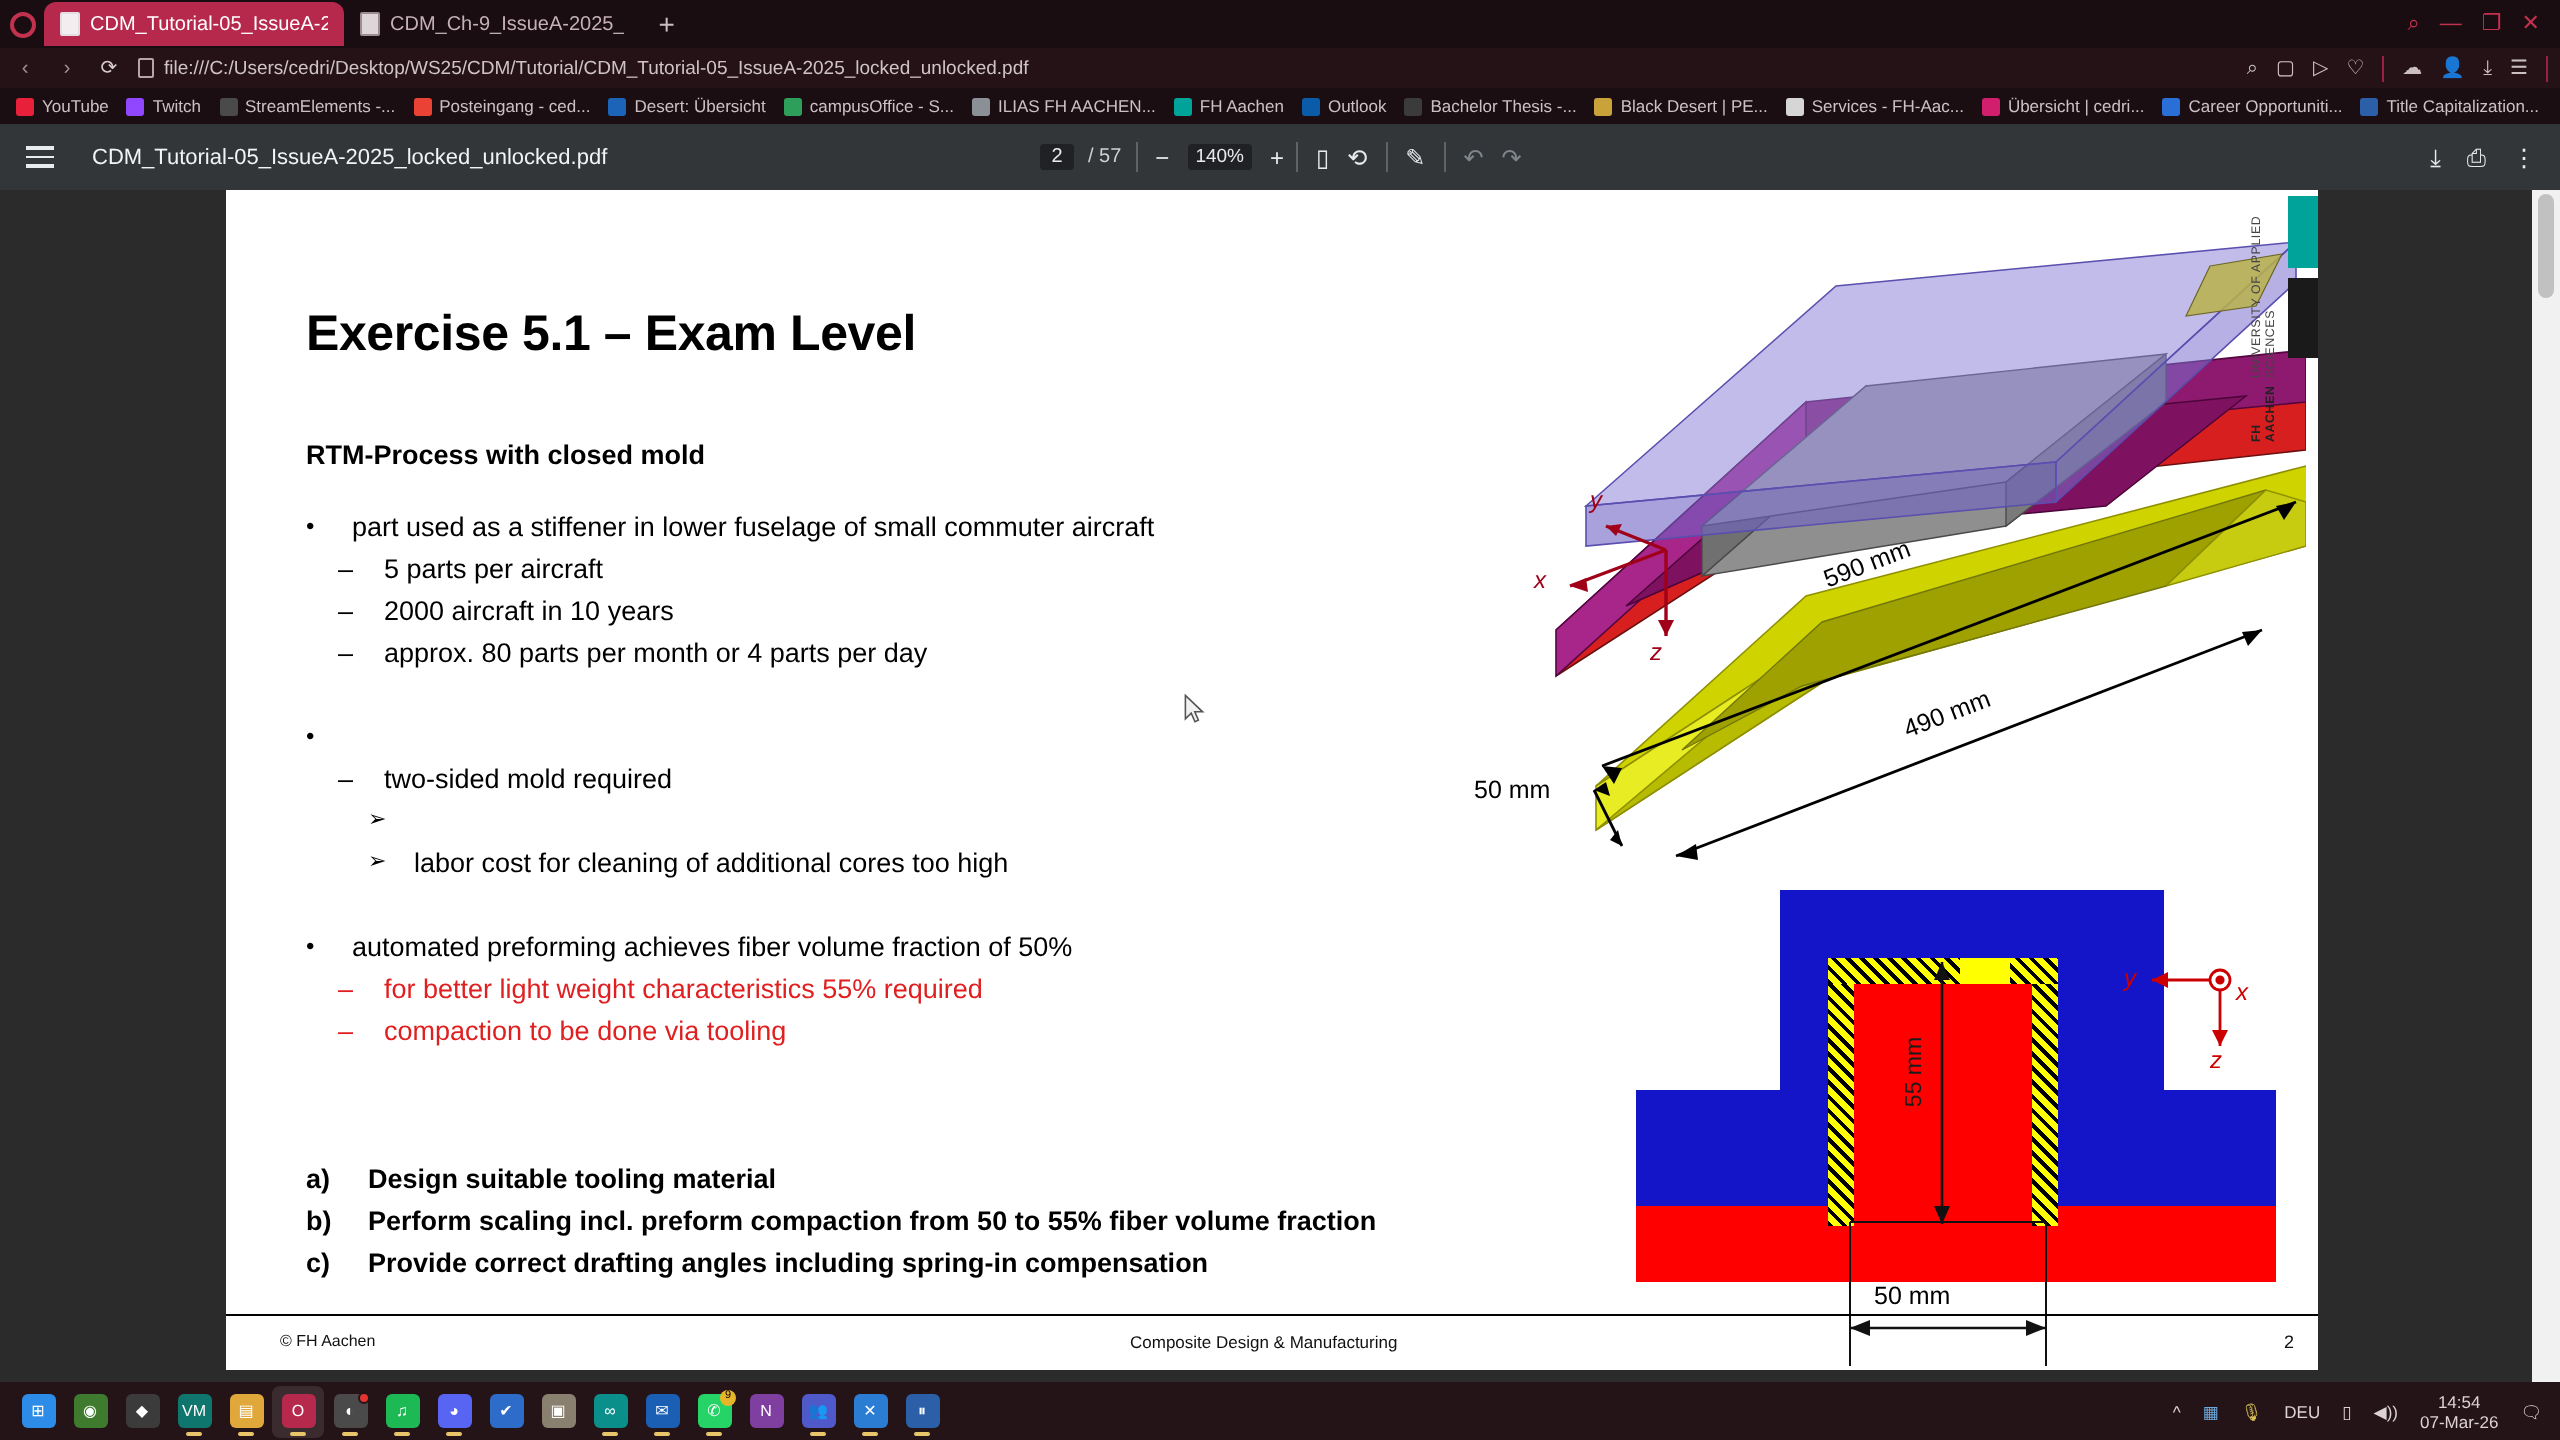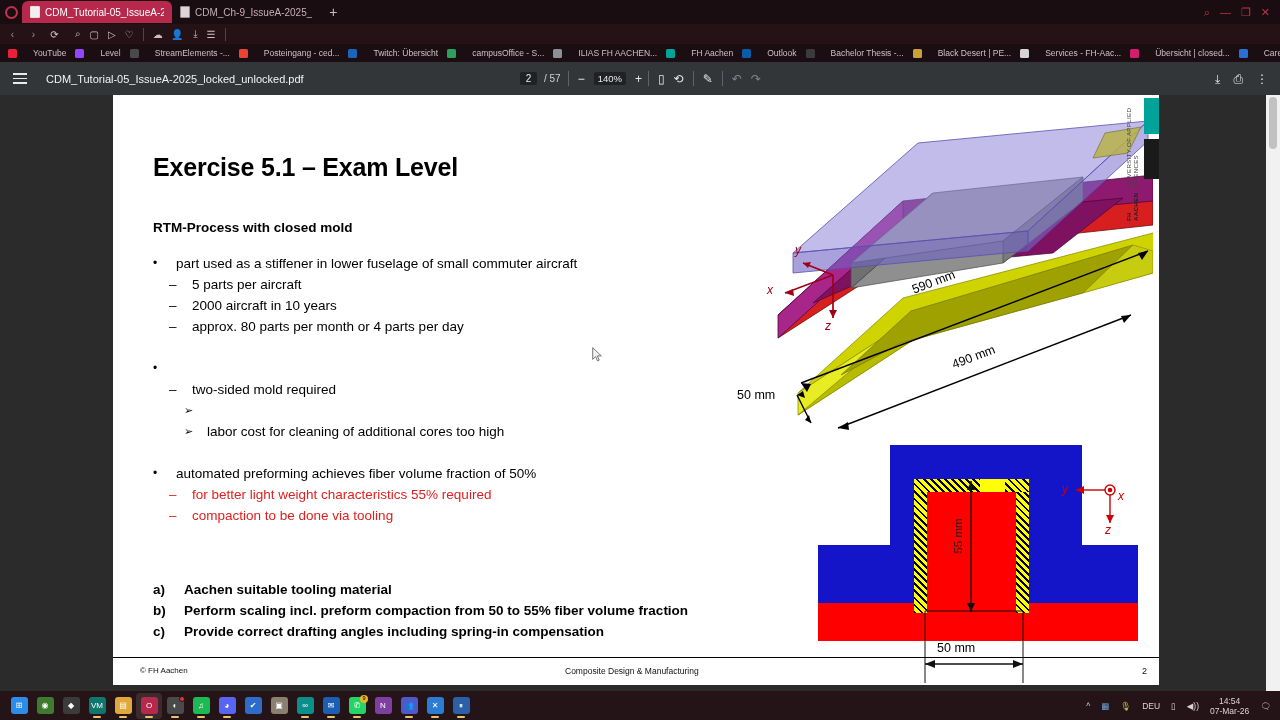--- a/index.html
+++ b/index.html
@@ -64,21 +64,21 @@
   }
   .navright { display: flex; align-items: center; gap: 9px; padding-left: 6px; }
   .navright .gi { color: #cbbfc3; font-size: 10px; }
   .navdivider { width: 1px; height: 13px; background: #9c2044; }
 
   .bookmarks {
     position: absolute; top: 44px; left: 0; width: 1280px; height: 18px;
     background: #1b0e12; display: flex; align-items: center; gap: 3px;
     padding: 0 5px; overflow: hidden;
   }
-  .bm { display: flex; align-items: center; gap: 16px; padding: 0 3px;
+  .bm { display: flex; align-items: center; gap: 4px; padding: 0 3px;
         font-size: 8.5px; color: #ccc0c4; white-space: nowrap; }
   .bm .bmicon {
     width: 9px; height: 9px; border-radius: 1.5px; flex: 0 0 9px;
     display: flex; align-items: center; justify-content: center;
     font-size: 6px; color: #fff; line-height: 1;
   }
 
   
   .pdfbar {
     position: absolute; top: 62px; left: 0; width: 1280px; height: 33px;
@@ -240,20 +240,24 @@
       <span>—</span>
       <span>❐</span>
       <span>✕</span>
     </div>
   </div>
 
   <div class="navbar">
     <span class="navicon">‹</span>
     <span class="navicon">›</span>
     <span class="navicon reload">⟳</span>
+    <div class="urlbox">
+      <span class="doc-glyph"></span>
+      <span>file:///C:/Users/cedri/Desktop/WS25/CDM/Tutorial/CDM_Tutorial-05_IssueA-2025_locked_unlocked.pdf</span>
+    </div>
     <div class="navright">
       <span class="gi">⌕</span>
       <span class="gi">▢</span>
       <span class="gi">▷</span>
       <span class="gi">♡</span>
       <span class="navdivider"></span>
       <span class="gi">☁</span>
       <span class="gi">👤</span>
       <span class="gi">⤓</span>
       <span class="gi">☰</span>
@@ -261,33 +265,33 @@
     </div>
   </div>
 
   <div class="bookmarks" id="bmbar">
     <div class="bm">
         <span class="bmicon" style="background: rgb(232, 32, 58);"></span>
         <span>YouTube</span>
       </div>
       <div class="bm">
         <span class="bmicon" style="background: rgb(145, 70, 255);"></span>
-        <span>Level</span>
+        <span>Twitch</span>
       </div>
       <div class="bm">
         <span class="bmicon" style="background: rgb(74, 74, 74);"></span>
         <span>StreamElements -...</span>
       </div>
       <div class="bm">
         <span class="bmicon" style="background: rgb(234, 67, 53);"></span>
         <span>Posteingang - ced...</span>
       </div>
       <div class="bm">
         <span class="bmicon" style="background: rgb(27, 100, 184);"></span>
-        <span>Twitch: Übersicht</span>
+        <span>Desert: Übersicht</span>
       </div>
       <div class="bm">
         <span class="bmicon" style="background: rgb(46, 158, 91);"></span>
         <span>campusOffice - S...</span>
       </div>
       <div class="bm">
         <span class="bmicon" style="background: rgb(138, 144, 150);"></span>
         <span>ILIAS FH AACHEN...</span>
       </div>
       <div class="bm">
@@ -305,21 +309,21 @@
       <div class="bm">
         <span class="bmicon" style="background: rgb(202, 162, 58);"></span>
         <span>Black Desert | PE...</span>
       </div>
       <div class="bm">
         <span class="bmicon" style="background: rgb(214, 214, 214);"></span>
         <span>Services - FH-Aac...</span>
       </div>
       <div class="bm">
         <span class="bmicon" style="background: rgb(209, 31, 110);"></span>
-        <span>Übersicht | closed...</span>
+        <span>Übersicht | cedri...</span>
       </div>
       <div class="bm">
         <span class="bmicon" style="background: rgb(42, 111, 214);"></span>
         <span>Career Opportuniti...</span>
       </div>
       <div class="bm">
         <span class="bmicon" style="background: rgb(43, 95, 168);"></span>
         <span>Title Capitalization...</span>
       </div>
   </div>
@@ -414,21 +418,21 @@
           </div>
           <div class="li lvl2 red">
             <span class="mk">–</span>
             <span>compaction to be done via tooling</span>
           </div>
         </div>
 
       <div class="tasks" id="tasks">
           <div class="task">
             <span class="tk">a)</span>
-            <span>Aachen suitable tooling material</span>
+            <span>Design suitable tooling material</span>
           </div>
           <div class="task">
             <span class="tk">b)</span>
             <span>Perform scaling incl. preform compaction from 50 to 55% fiber volume fraction</span>
           </div>
           <div class="task">
             <span class="tk">c)</span>
             <span>Provide correct drafting angles including spring-in compensation</span>
           </div>
         </div>

